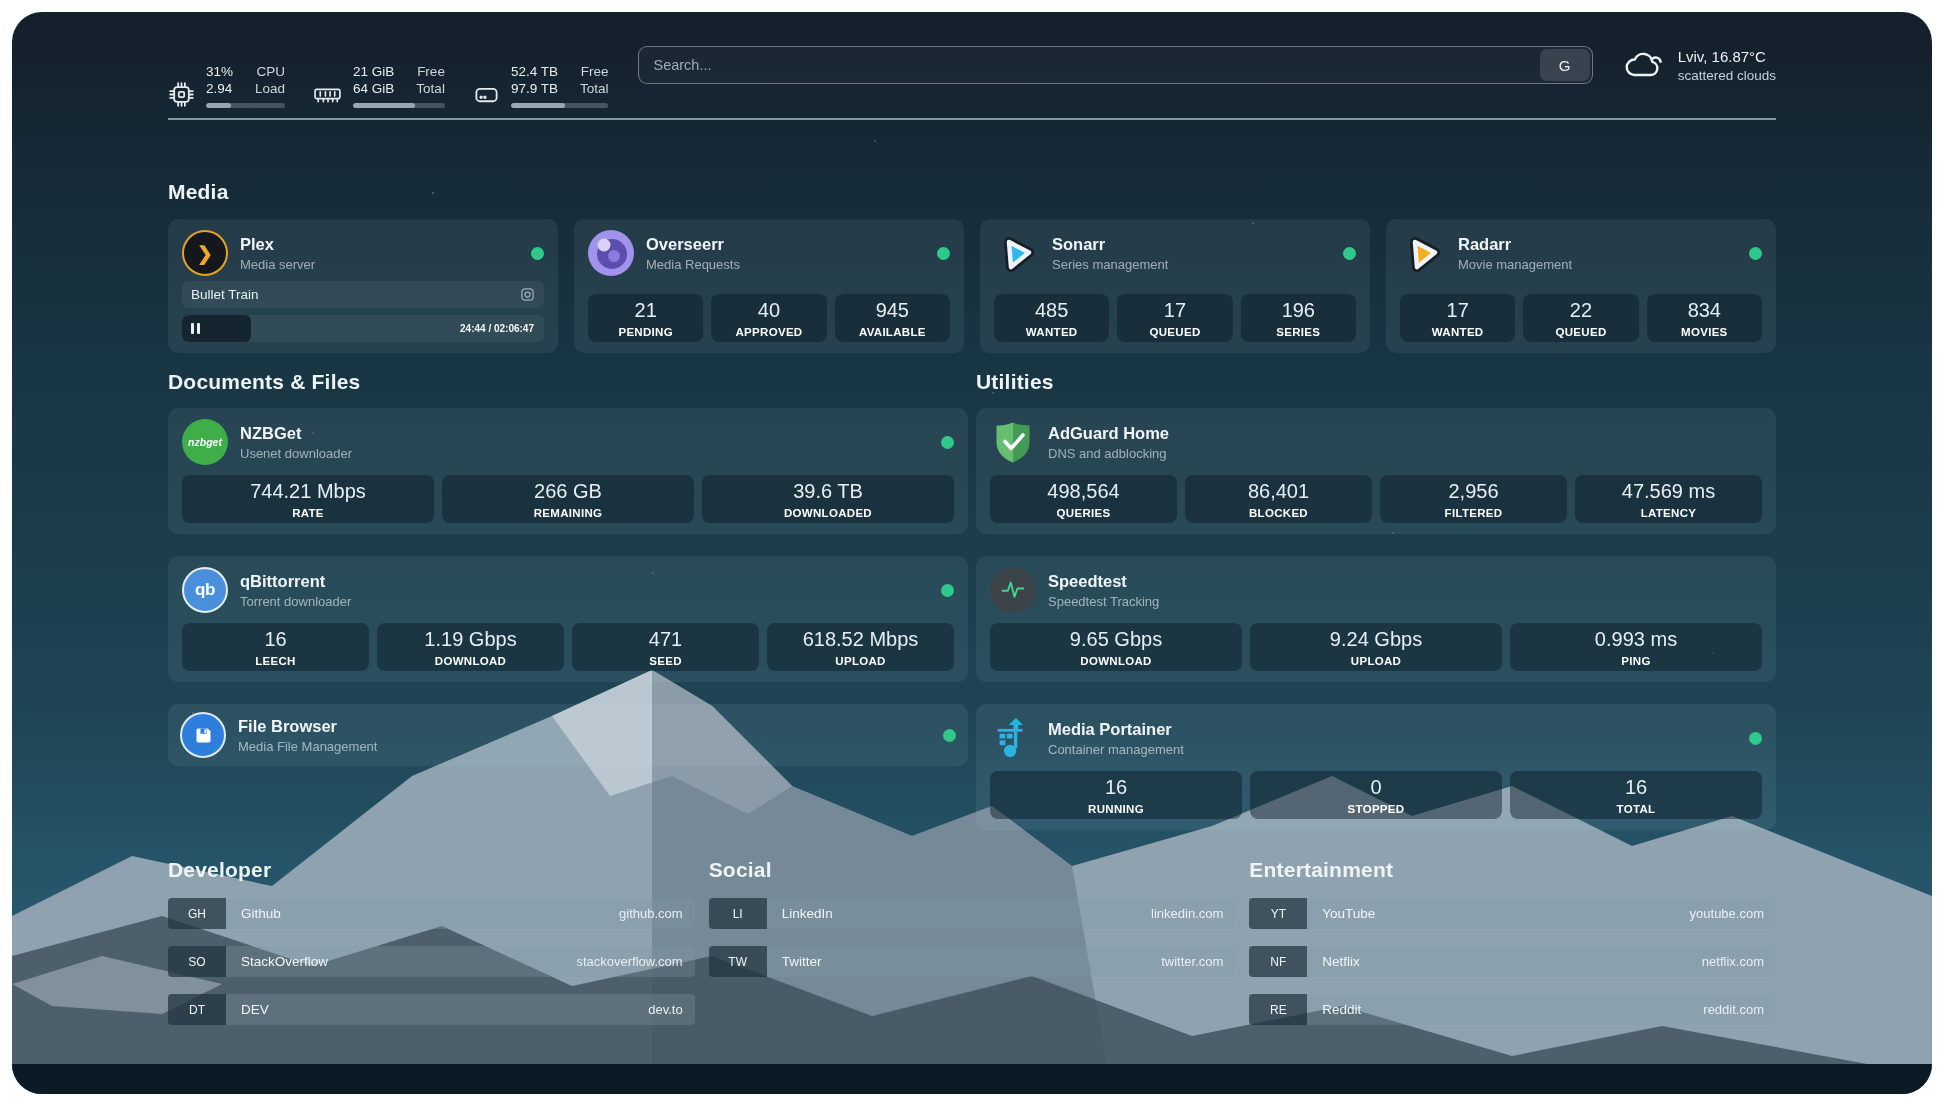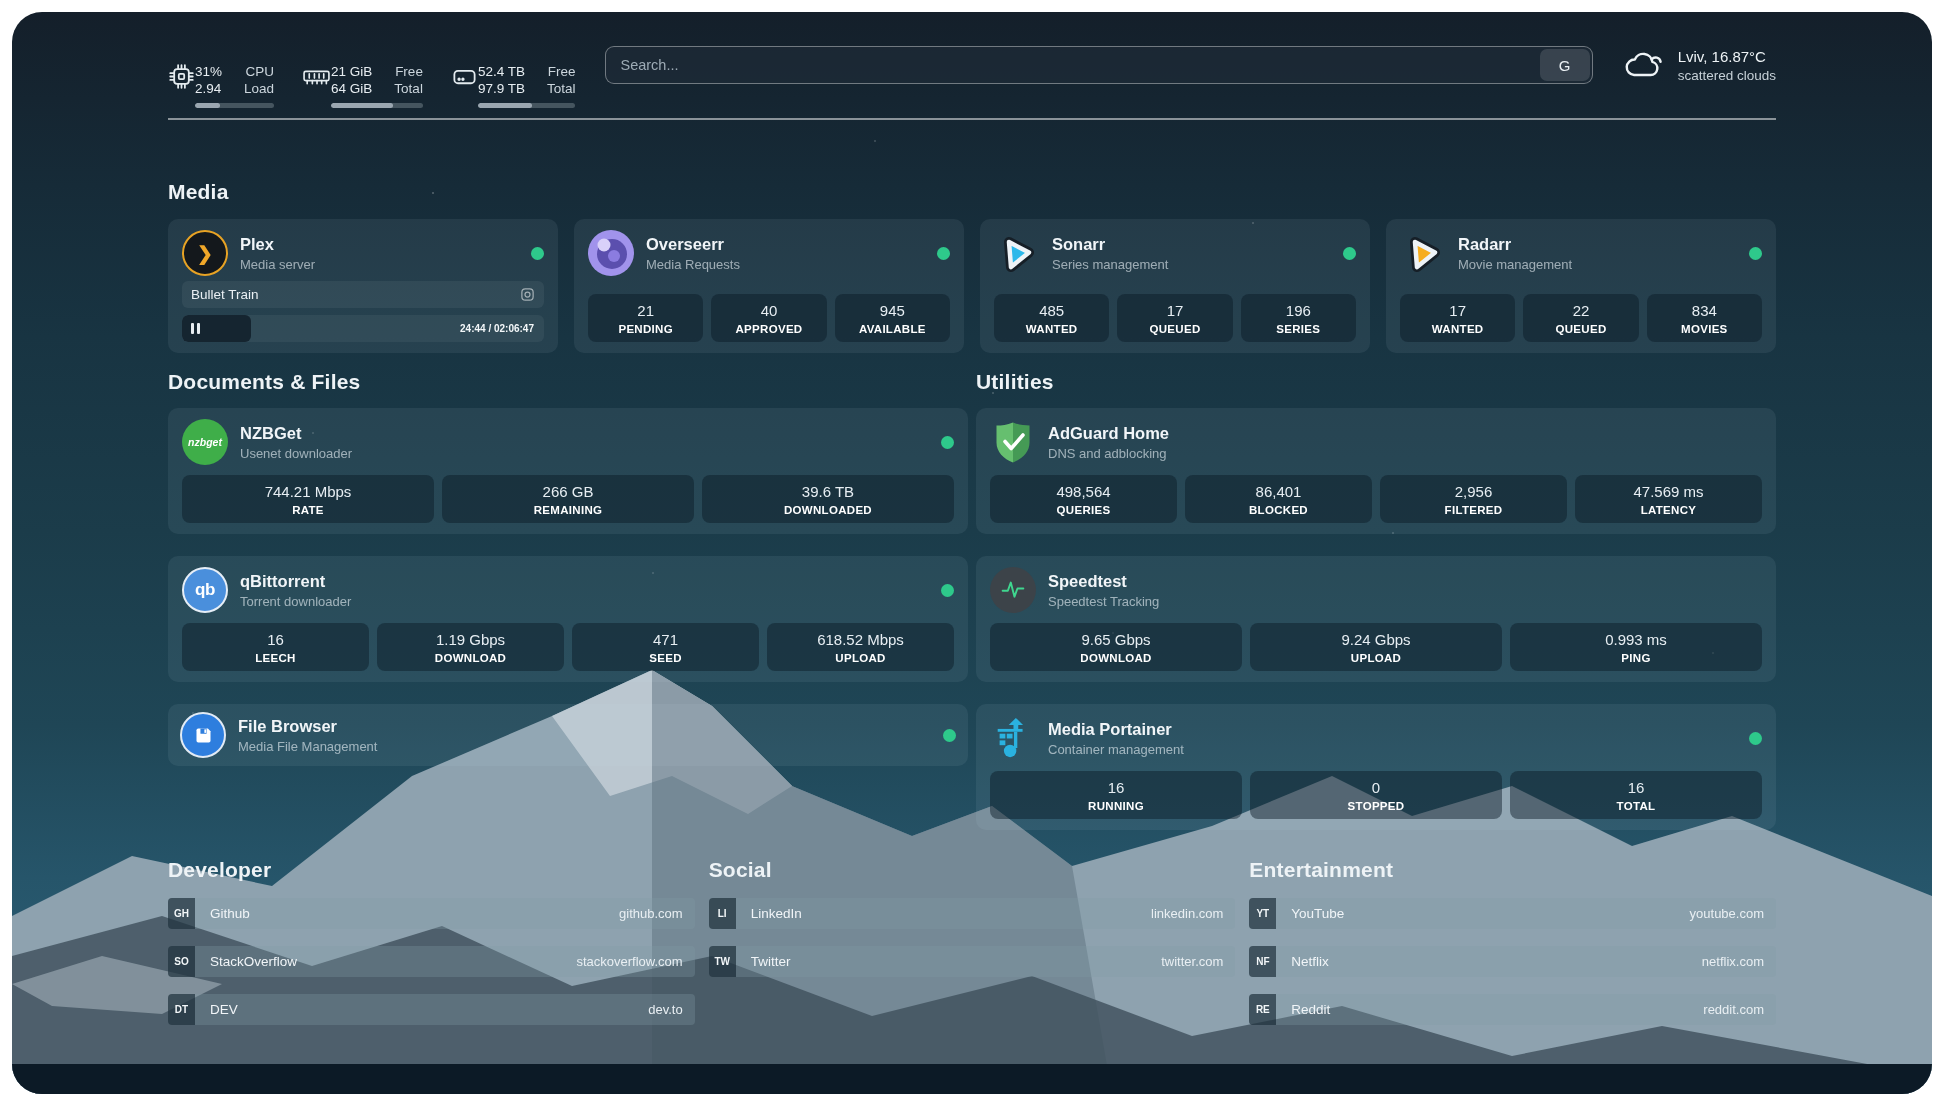--- a/index.html
+++ b/index.html
@@ -12,21 +12,21 @@
             1240px 210px 0 0 rgba(255,255,255,.22), 300px 420px 0 0 rgba(255,255,255,.18),
             980px 380px 0 0 rgba(255,255,255,.22), 1560px 300px 0 0 rgba(255,255,255,.2),
             640px 560px 0 0 rgba(255,255,255,.18), 1380px 520px 0 0 rgba(255,255,255,.2),
             180px 700px 0 0 rgba(255,255,255,.16), 1700px 640px 0 0 rgba(255,255,255,.2),
             760px 300px 0 0 rgba(255,255,255,.14), 1100px 620px 0 0 rgba(255,255,255,.16); }
 
   
   .topbar { position:relative; display:flex; align-items:center; height:108px; margin:0 156px;
             border-bottom:2px solid rgba(255,255,255,.5); gap:30px; }
   .stats { display:flex; gap:28px; flex:none; }
-  .stat { display:flex; align-items:flex-start; color:#e7edf1;margin-top:40px; }
+  .stat { display:flex; align-items:flex-end; gap:11px; color:#e7edf1;margin-top:40px; }
   .stat-grid { display:grid; grid-template-columns:auto auto; column-gap:22px; font-size:13.5px; line-height:17px; }
   .stat-grid .lab { text-align:right; color:#ccd6dd; }
   .stat-bar { margin-top:6px; height:5px; border-radius:2.5px; background:#45555f; overflow:hidden; }
   .stat-bar-fill { height:100%; border-radius:2.5px; background:#9aa6b0; }
   .search-box { flex:1; height:38px; border:1px solid rgba(255,255,255,.38); background:rgba(32,46,58,.55);
                 border-radius:9px; display:flex; align-items:center; }
   .search-box input { flex:1; background:transparent; border:none; outline:none; color:#dde4ea; font-size:14.5px; padding:0 14px; font-family:inherit; }
   .search-box input::placeholder { color:#9dabb5; }
   .search-btn { flex:none; width:50px; height:32px; margin:2px 2px 2px 0; background:rgba(255,255,255,.13); border:none;
                 border-radius:7px; color:#eaf0f4; font-size:15px; display:flex; align-items:center; justify-content:center; cursor:pointer; font-family:inherit; }
@@ -54,34 +54,34 @@
   .np-progress { height:27px; background:rgba(255,255,255,.055); border-radius:6px; position:relative; display:flex;
                  align-items:center; overflow:hidden; margin-top:7px; }
   .np-fill { position:absolute; left:0; top:0; bottom:0; background:rgba(9,19,30,.68); border-radius:6px;
              display:flex; align-items:center; padding-left:9px; gap:3px; }
   .pause-bar { width:3px; height:11px; background:#e8eef2; border-radius:1px; display:inline-block; }
   .np-time { margin-left:auto; padding-right:10px; font-size:10px; font-weight:700; color:#f3f7f9; position:relative; }
 
   .stat-boxes { display:flex; gap:8px; margin-top:10px; }
   .stat-box { flex:1; background:rgba(8,25,36,.45); border-radius:8px; height:48px; display:flex; flex-direction:column;
               align-items:center; justify-content:center; gap:4px; }
-  .sb-value { font-size:15px; color:#e7eef3; }
+  .sb-value { font-size:20px; color:#e7eef3; }
   .sb-label { font-size:11.5px; font-weight:700; color:#ffffff; letter-spacing:.3px; }
 
   .two-col { display:grid; grid-template-columns:1fr 1fr; gap:8px; margin-top:17px; }
   .col .section-title { margin-bottom:14px; }
   .col .card + .card { margin-top:22px; }
   .slim { padding:8px 12px; }
 
   .links-row { display:grid; grid-template-columns:1fr 1fr 1fr; gap:14px; margin-top:28px; }
   .link-group .section-title { margin-bottom:16px; }
   .link-item { display:flex; align-items:center; height:31px; border-radius:4px; overflow:hidden;
                background:rgba(130,154,167,.3); margin-bottom:17px; cursor:pointer; }
-  .link-abbr { width:27px; align-self:stretch; background:rgba(14,30,42,.6); color:#f2f6f8; font-weight:700;
-               font-size:10px; display:flex; align-items:center; justify-content:center; flex:none; }
+  .link-abbr { width:58px; align-self:stretch; background:rgba(14,30,42,.6); color:#f2f6f8; font-weight:400;
+               font-size:12px; display:flex; align-items:center; justify-content:center; flex:none; }
   .link-name { padding-left:15px; font-size:13.5px; color:#f1f5f8; }
   .link-url { margin-left:auto; padding-right:12px; font-size:13px; color:#e9eff3; }
 
   svg { display:block; }
 </style>
 </head>
 <body>
 
 <div class="app">
   <svg class="mountains" viewBox="0 0 1920 440" preserveAspectRatio="none">

